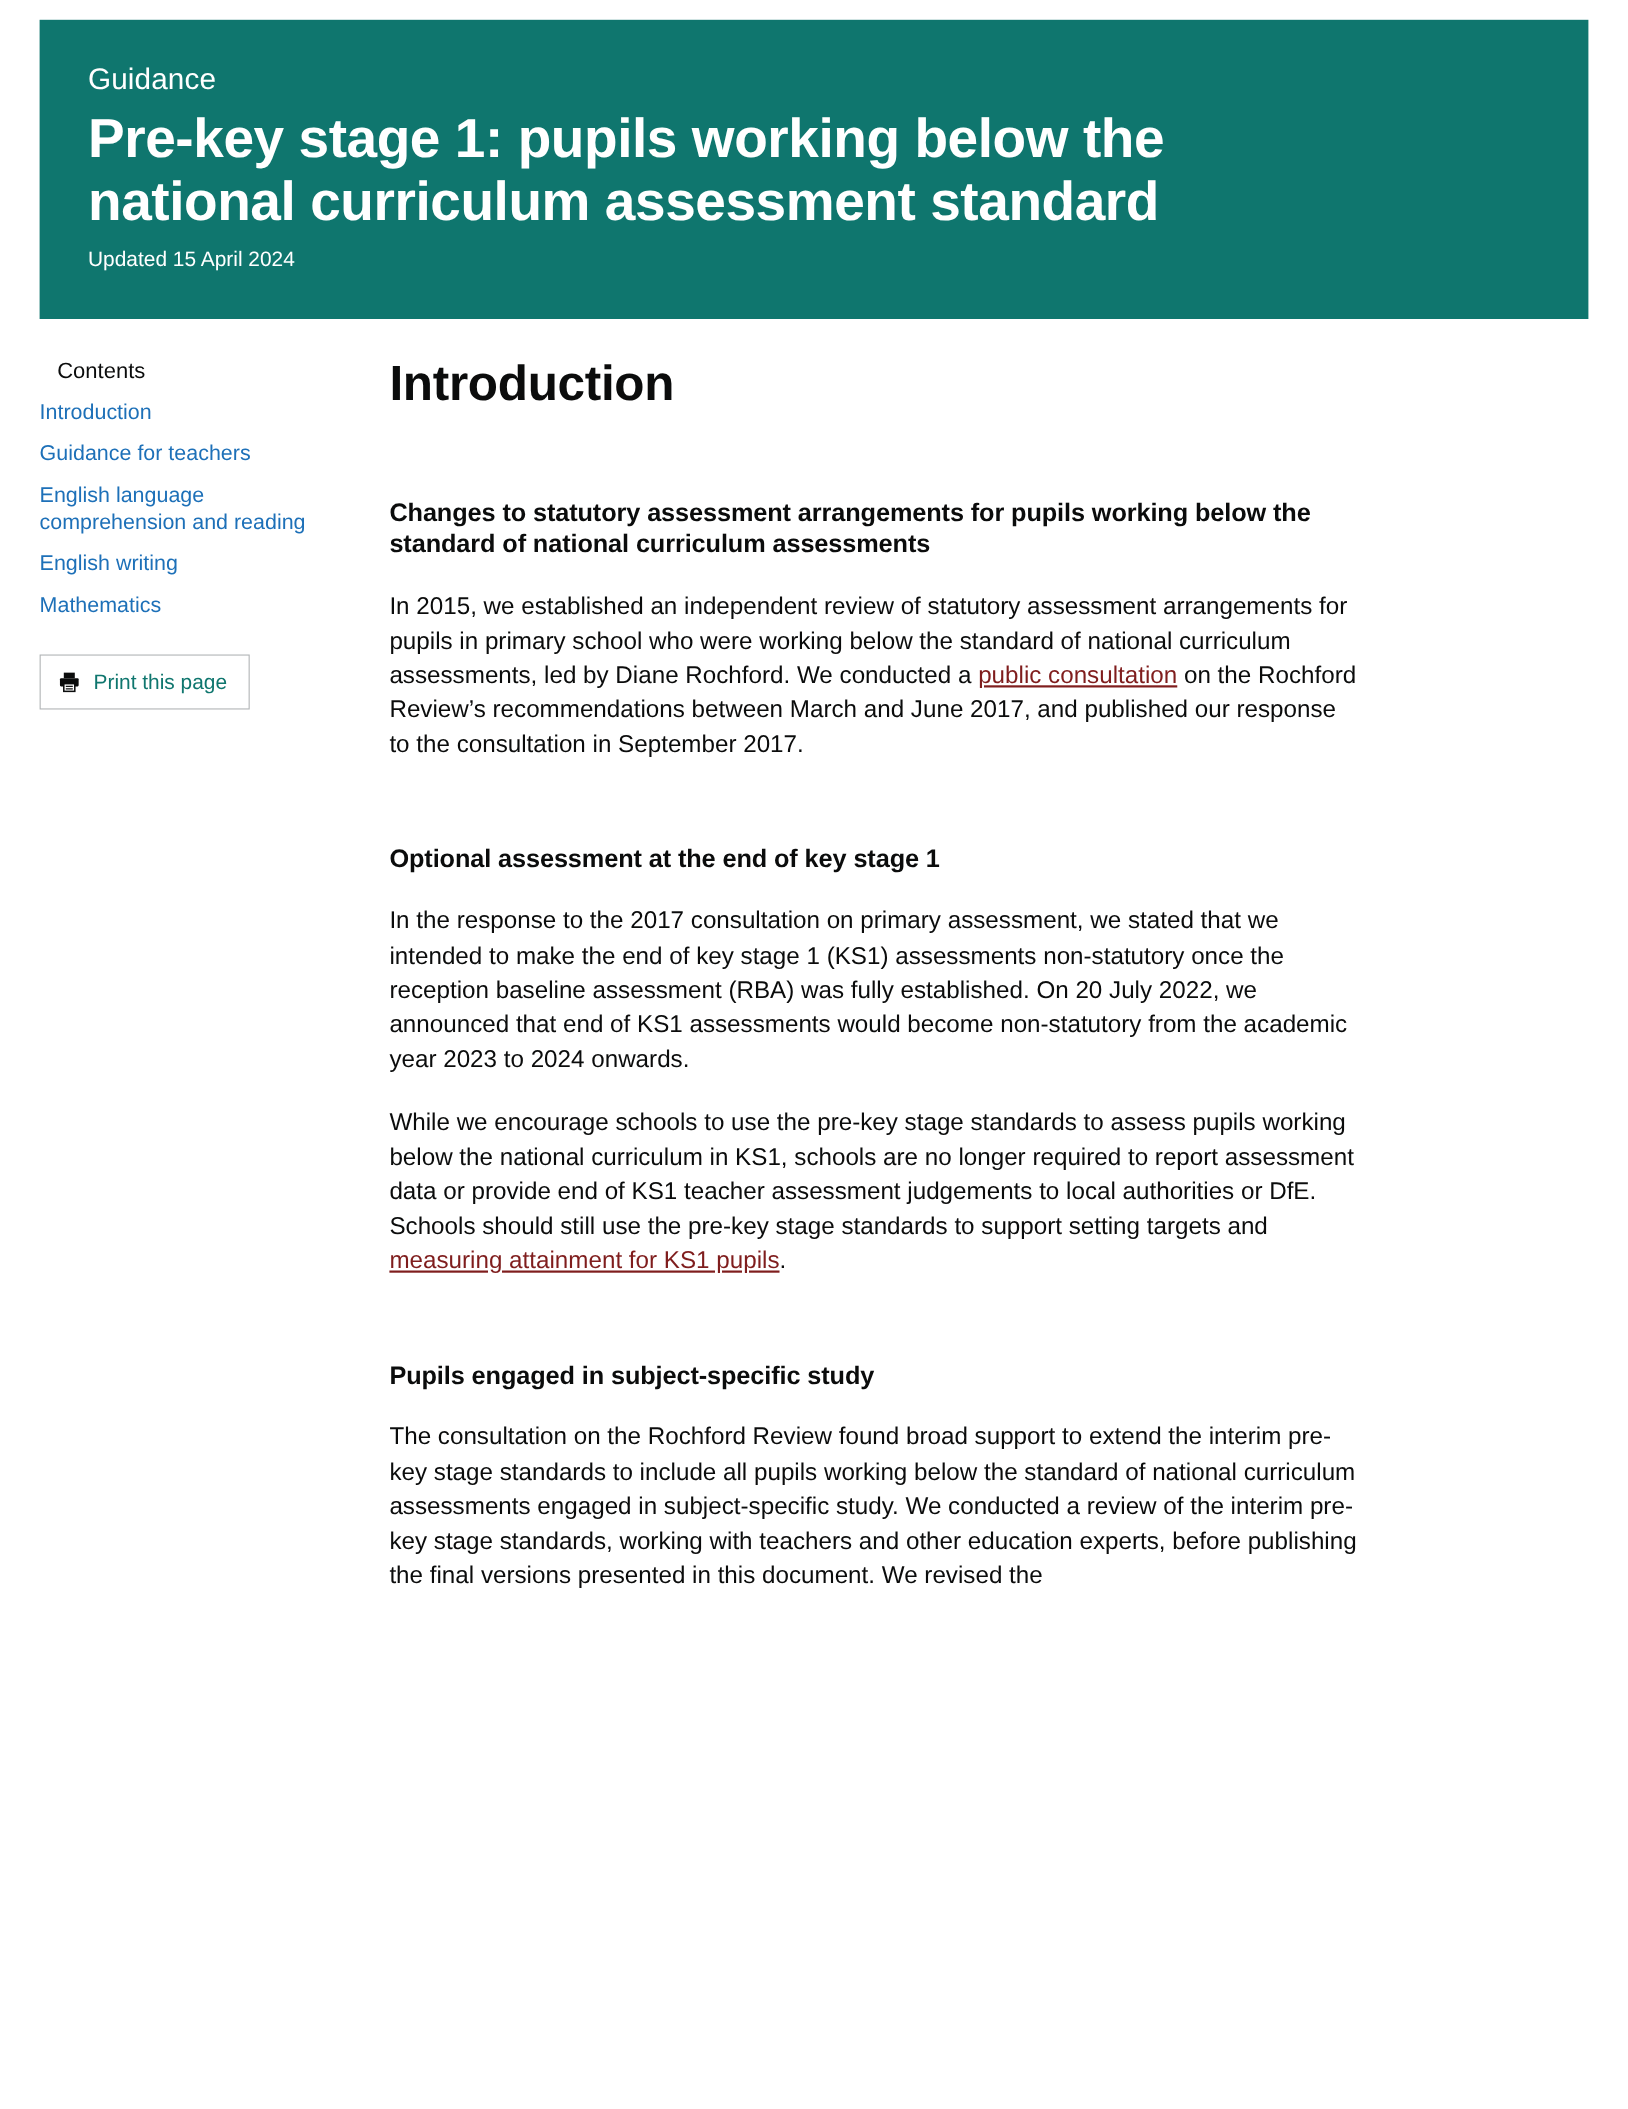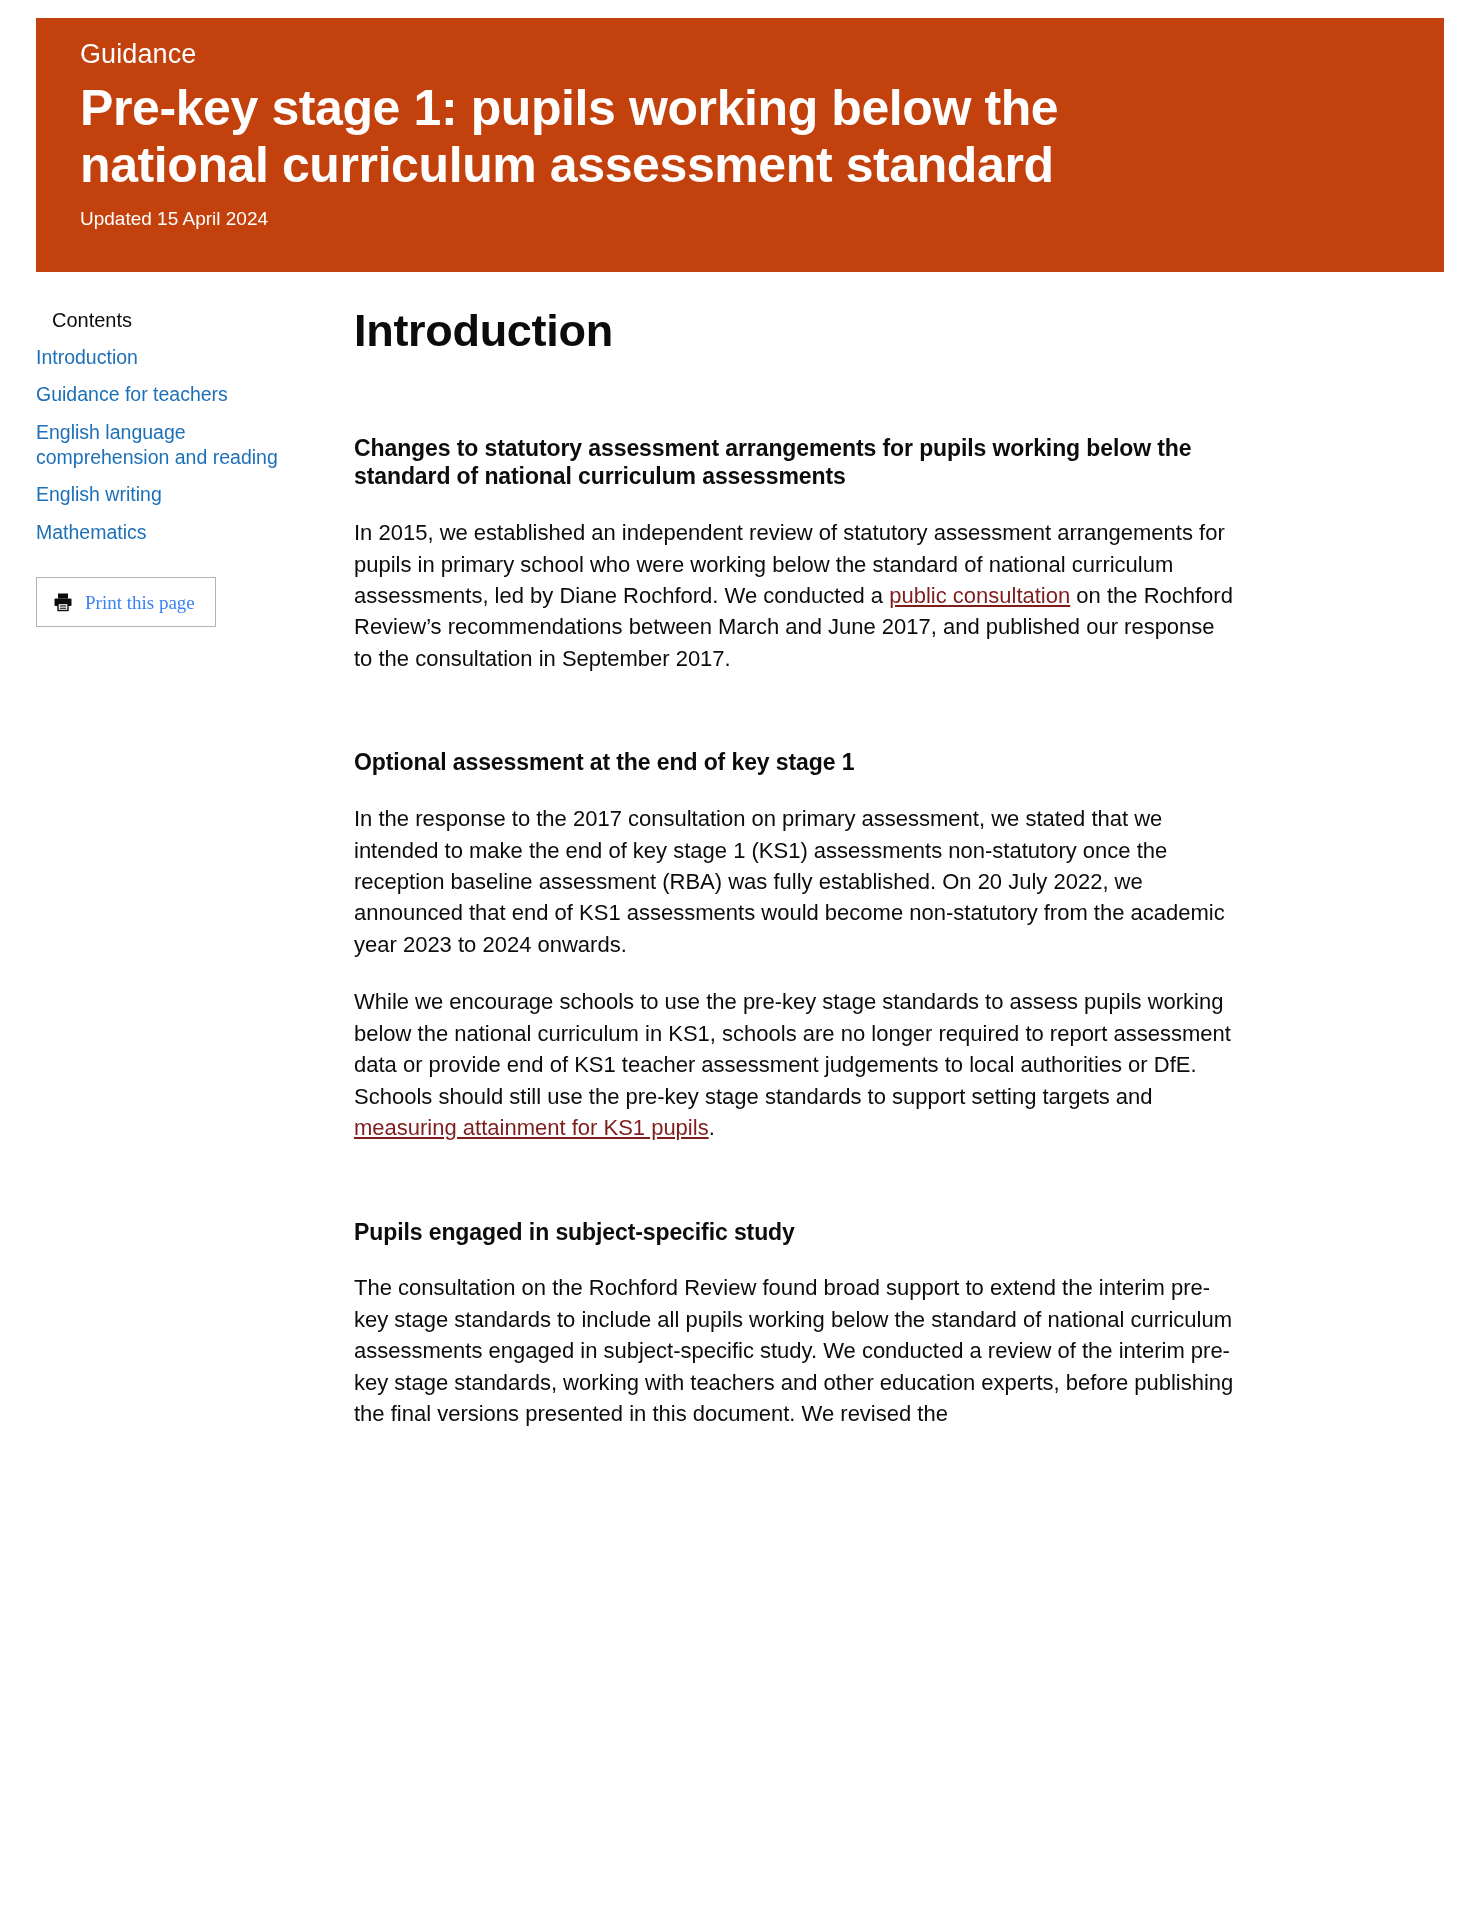--- a/index.html
+++ b/index.html
@@ -14,24 +14,24 @@
     color: #0b0c0c;
     -webkit-font-smoothing: antialiased;
   }
   .page {
     position: relative;
     width: 1480px;
   }
 
   
   .banner {
-    background: #c2410c;
+    background: #0f766e;
     color: #ffffff;
     margin: 18px 36px 0 36px;
-    padding: 20px 44px 40px 44px;
+    padding: 38px 44px 40px 44px;
     box-sizing: border-box;
   }
   .banner-kicker {
     font-size: 27px;
     line-height: 1.2;
     font-weight: 400;
     margin: 0 0 10px 0;
     letter-spacing: 0.1px;
   }
   .banner-title {
@@ -92,24 +92,24 @@
     display: inline-flex;
     align-items: center;
     gap: 12px;
     border: 1px solid #b1b4b6;
     background: #ffffff;
     padding: 14px 20px 14px 16px;
     cursor: pointer;
     box-sizing: border-box;
   }
   .print-label {
-    color: #3b82f6;
+    color: #0f766e;
     font-size: 19px;
     line-height: 1;
-    font-family: Liberation Serif, serif;
+    font-family: Liberation Sans, sans-serif;
   }
   .printer-icon {
     display: inline-block;
     width: 20px;
     height: 20px;
     line-height: 0;
   }
 
   
   .main {

